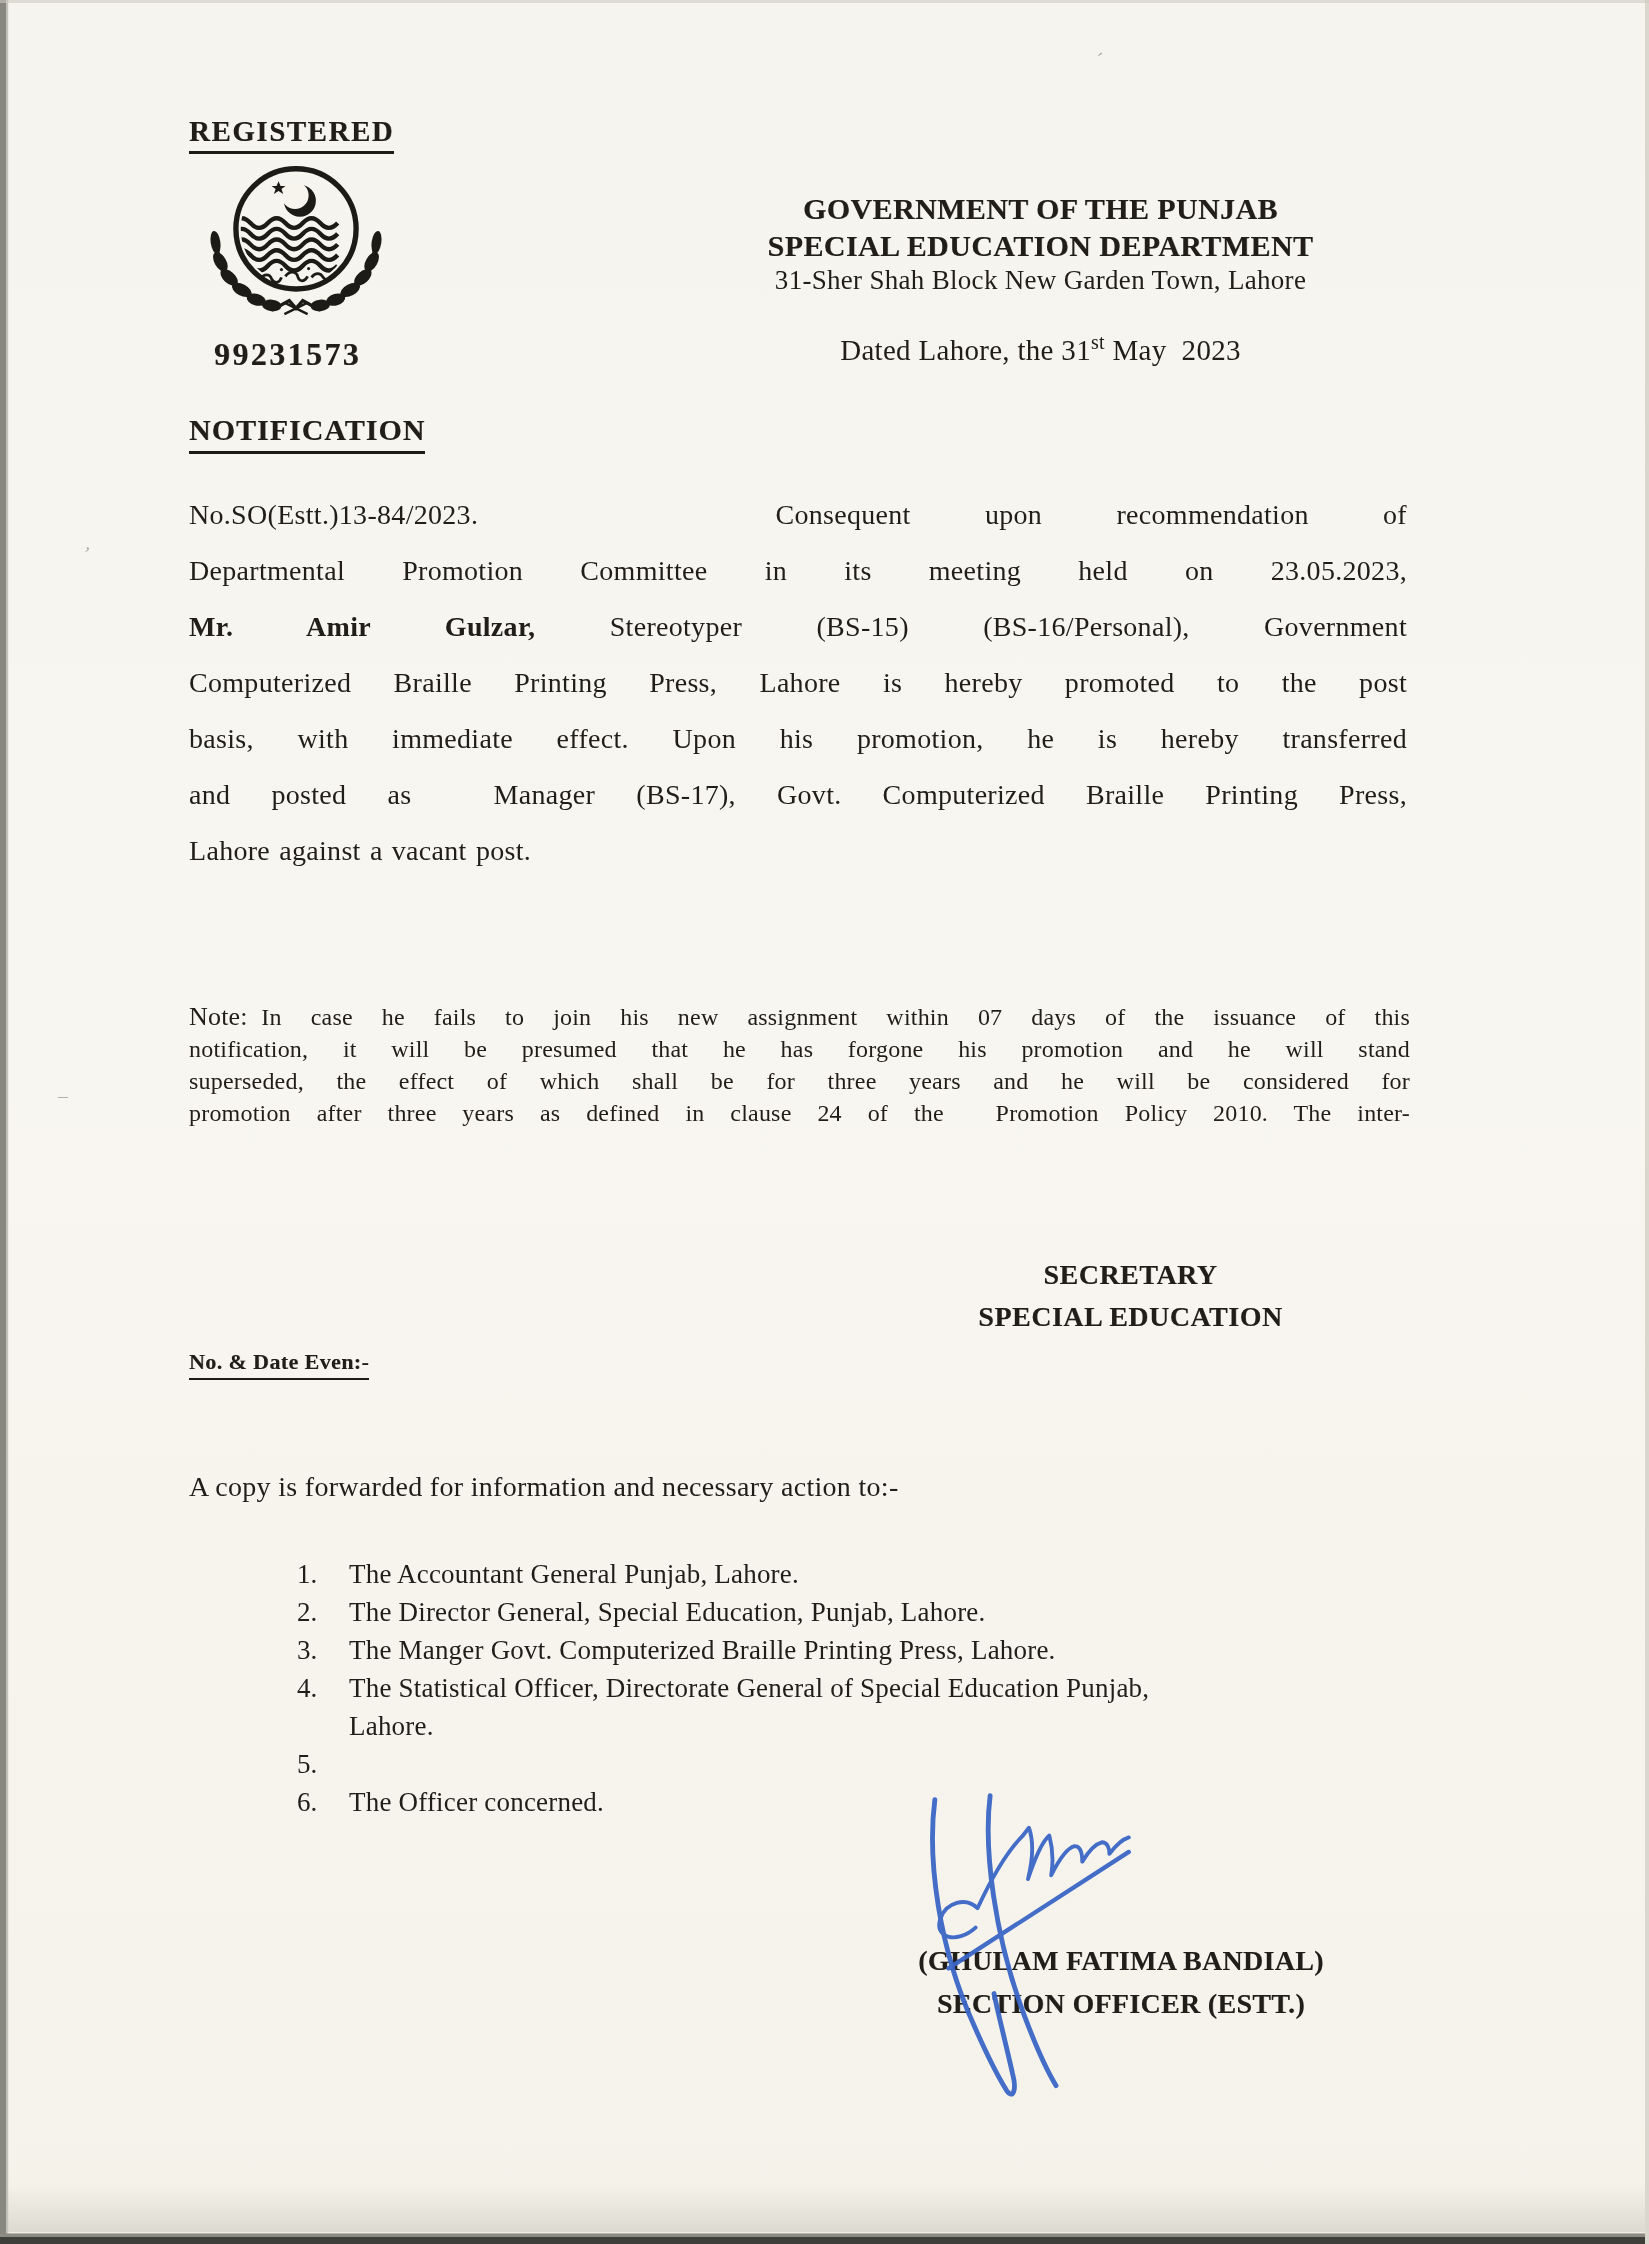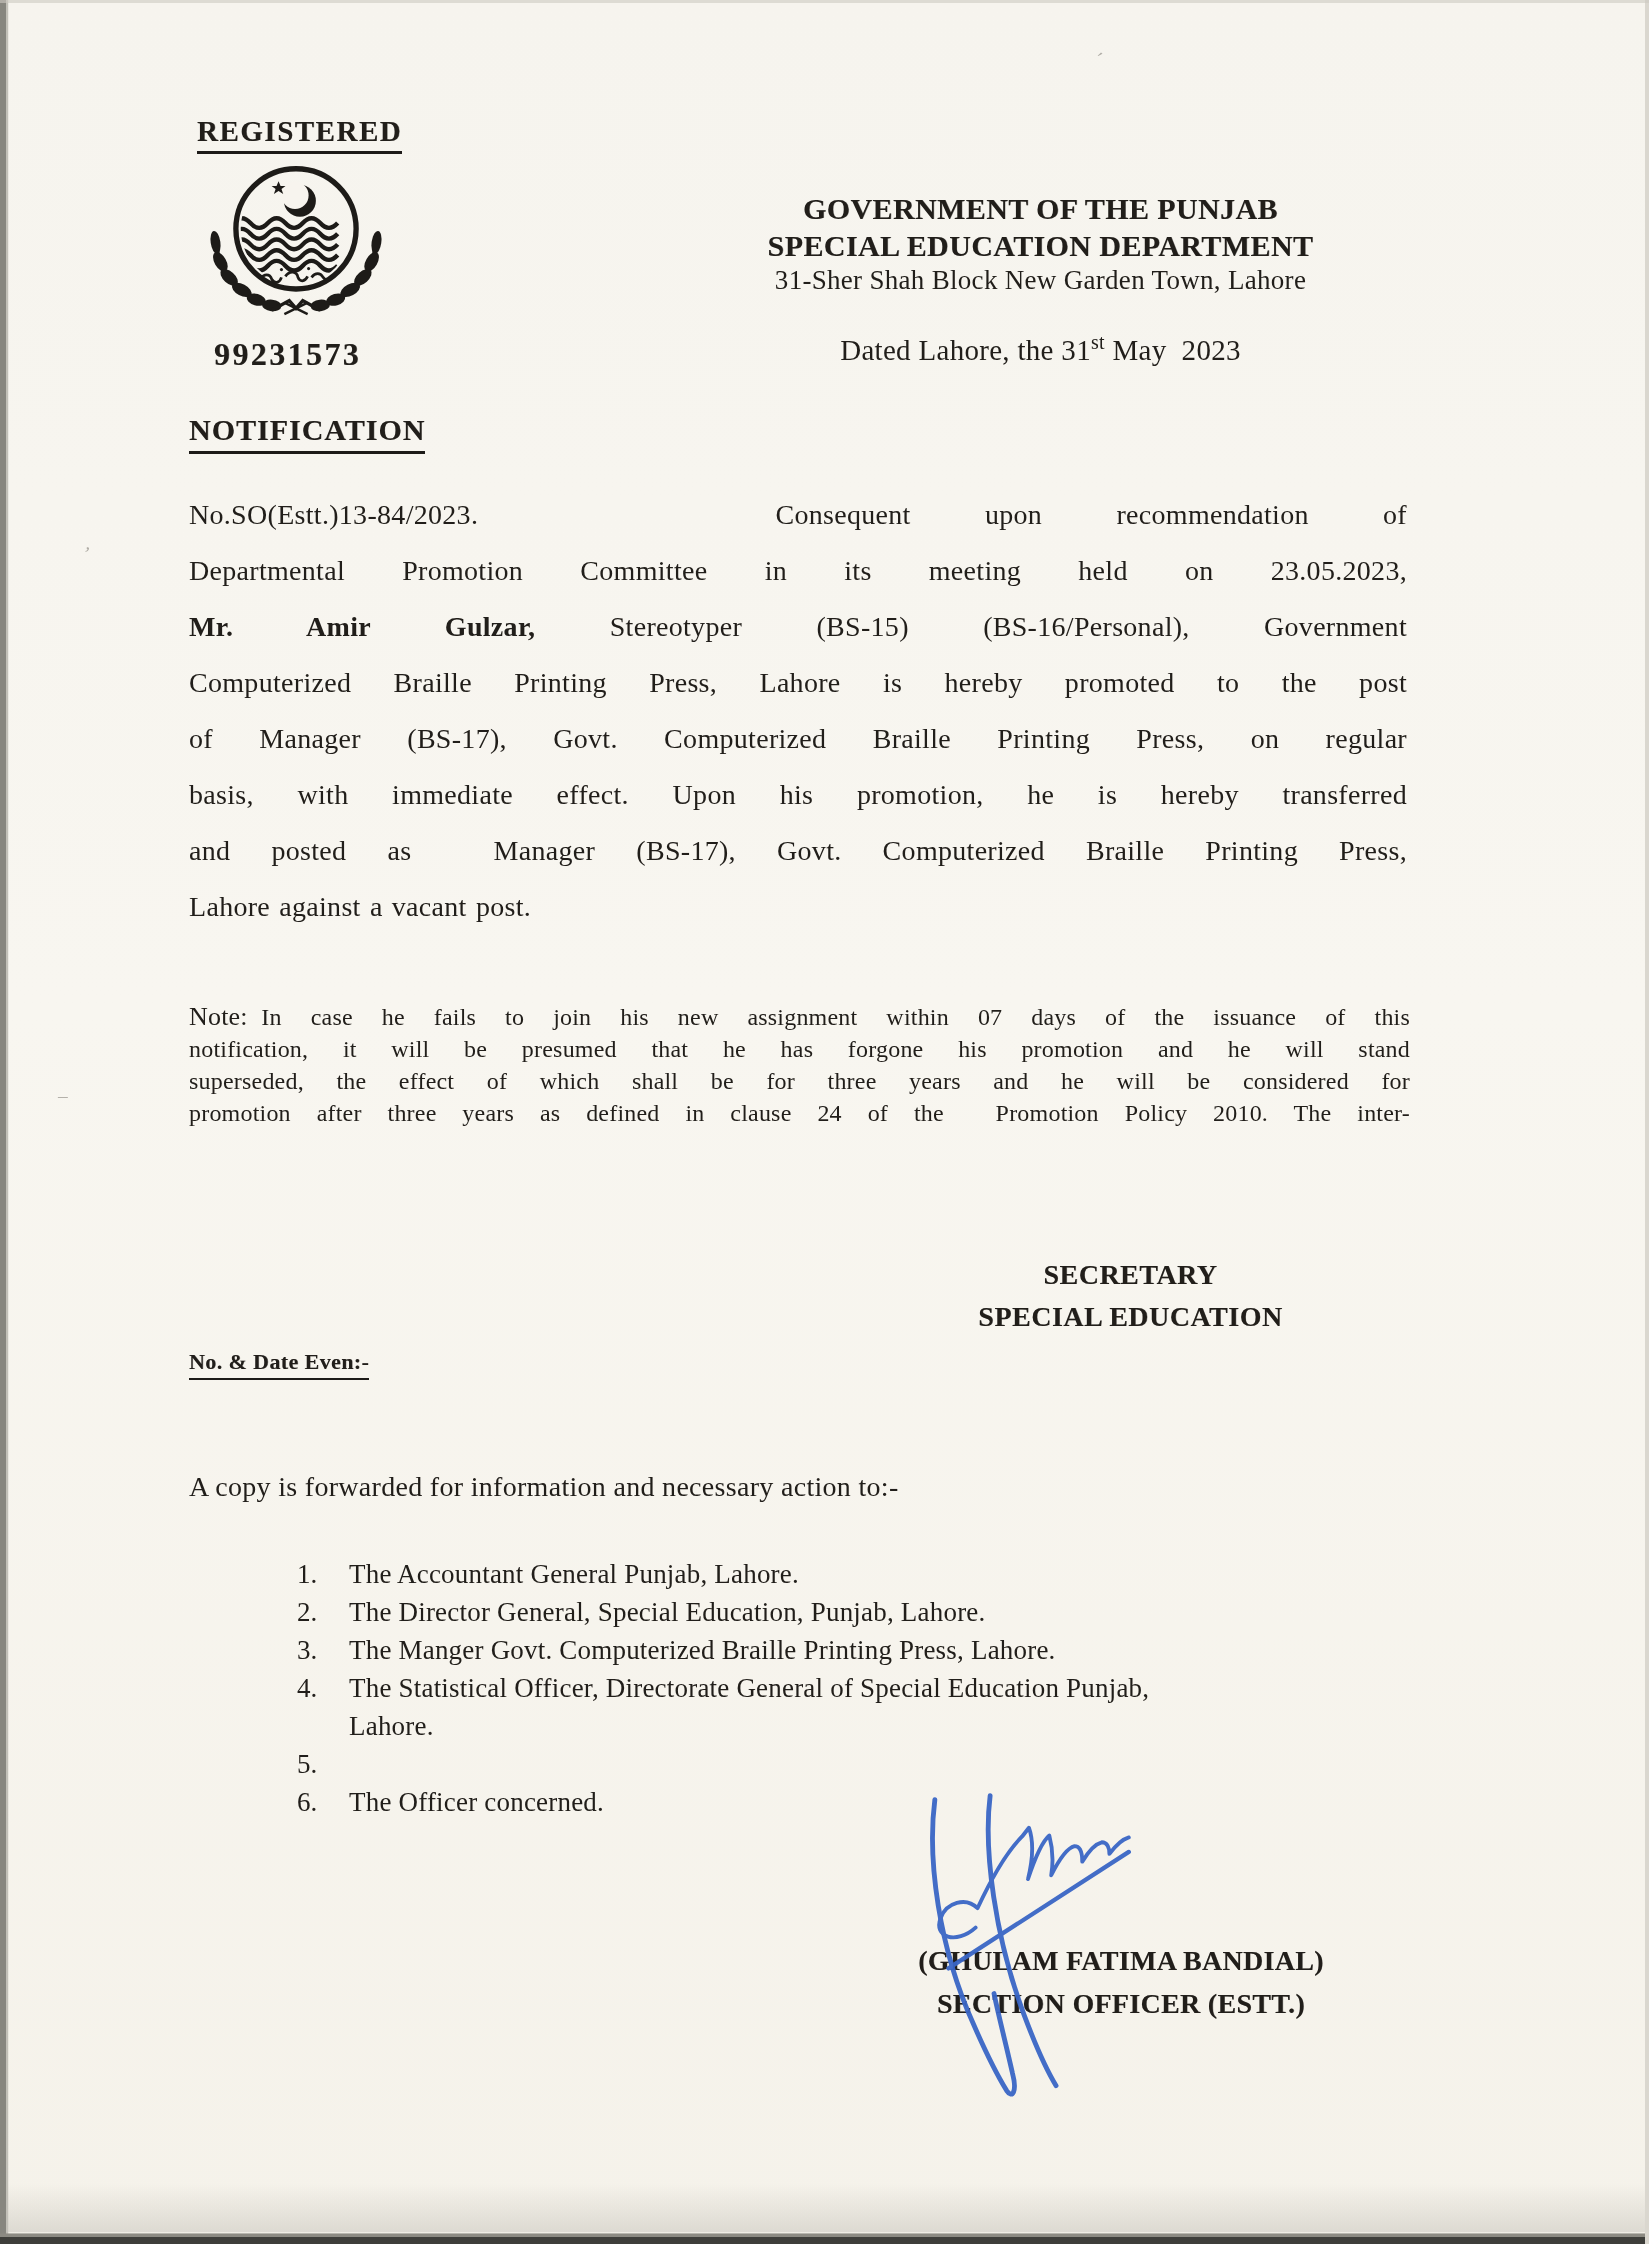--- a/index.html
+++ b/index.html
@@ -18,21 +18,21 @@
   #edge-bottom-shadow{left:0;top:2183px;width:1650px;height:49px;
     background:linear-gradient(0deg,rgba(110,108,98,.18),rgba(110,108,98,0));}
   #edge-right{left:1645px;top:0;width:4.9px;height:2244px;background:#dad7cf;}
   #edge-top{left:0;top:0;width:1650px;height:2.9px;background:rgba(205,202,194,.6);}
 
   .speck{position:absolute;color:#6b675f;font-size:19.4px;opacity:.5;}
 
   
   #registered{left:189px;top:115px;font-size:29px;font-weight:bold;letter-spacing:1.5px;
     border-bottom:3.4px solid #1d1b18;padding-bottom:2.9px;
-    text-shadow:0.4px 0.4px 0 rgba(30,28,24,.45);margin-left:8px;}
+    text-shadow:0.4px 0.4px 0 rgba(30,28,24,.45);}
   #phone{left:214px;top:336px;font-size:32px;font-weight:bold;letter-spacing:2.4px;
     text-shadow:0.4px 0.4px 0 rgba(30,28,24,.45);}
 
   #header-block{left:730px;top:190px;width:621px;text-align:center;}
   .hb-bold{font-size:30px;font-weight:bold;line-height:37px;letter-spacing:0.4px;
     text-shadow:0.4px 0.4px 0 rgba(30,28,24,.4);}
   .hb-addr{font-size:27px;line-height:33px;letter-spacing:0.3px;}
   #date-line{font-size:29px;line-height:37px;margin-top:27px;letter-spacing:0.3px;}
   #date-line sup{font-size:20px;text-align:right;}
 
@@ -144,21 +144,20 @@
     <div id="date-line"><span>Dated Lahore, the 31</span><sup>st</sup><span> May&nbsp; 2023</span></div>
   </div>
 
   <div class="abs" id="notification">NOTIFICATION</div>
 
   <div class="abs" id="body-col">
     <div class="bline"><span>No.SO(Estt.)13-84/2023.&nbsp;&nbsp;&nbsp; Consequent upon recommendation of</span></div>
     <div class="bline"><span>Departmental Promotion Committee in its meeting held on 23.05.2023,</span></div>
     <div class="bline"><span class="b">Mr. Amir Gulzar,</span><span> Stereotyper (BS-15) (BS-16/Personal), Government</span></div>
     <div class="bline"><span>Computerized Braille Printing Press, Lahore is hereby promoted to the post</span></div>
-    <div class="bline"><span>of Manager (BS-17), Govt. Computerized Braille Printing Press, on regular</span></div>
     <div class="bline"><span>basis, with immediate effect. Upon his promotion, he is hereby transferred</span></div>
     <div class="bline"><span>and posted as&nbsp; Manager (BS-17), Govt. Computerized Braille Printing Press,</span></div>
     <div class="bline last"><span>Lahore against a vacant post.</span></div>
   </div>
 
   <div class="abs" id="note-col">
     <div class="nline"><span class="note-label">Note:</span><span>In case he fails to join his new assignment within 07 days of the issuance of this</span></div>
     <div class="nline"><span>notification, it will be presumed that he has forgone his promotion and he will stand</span></div>
     <div class="nline"><span>superseded, the effect of which shall be for three years and he will be considered for</span></div>
     <div class="nline"><span>promotion after three years as defined in clause 24 of the&nbsp; Promotion Policy 2010. The inter-</span></div>

